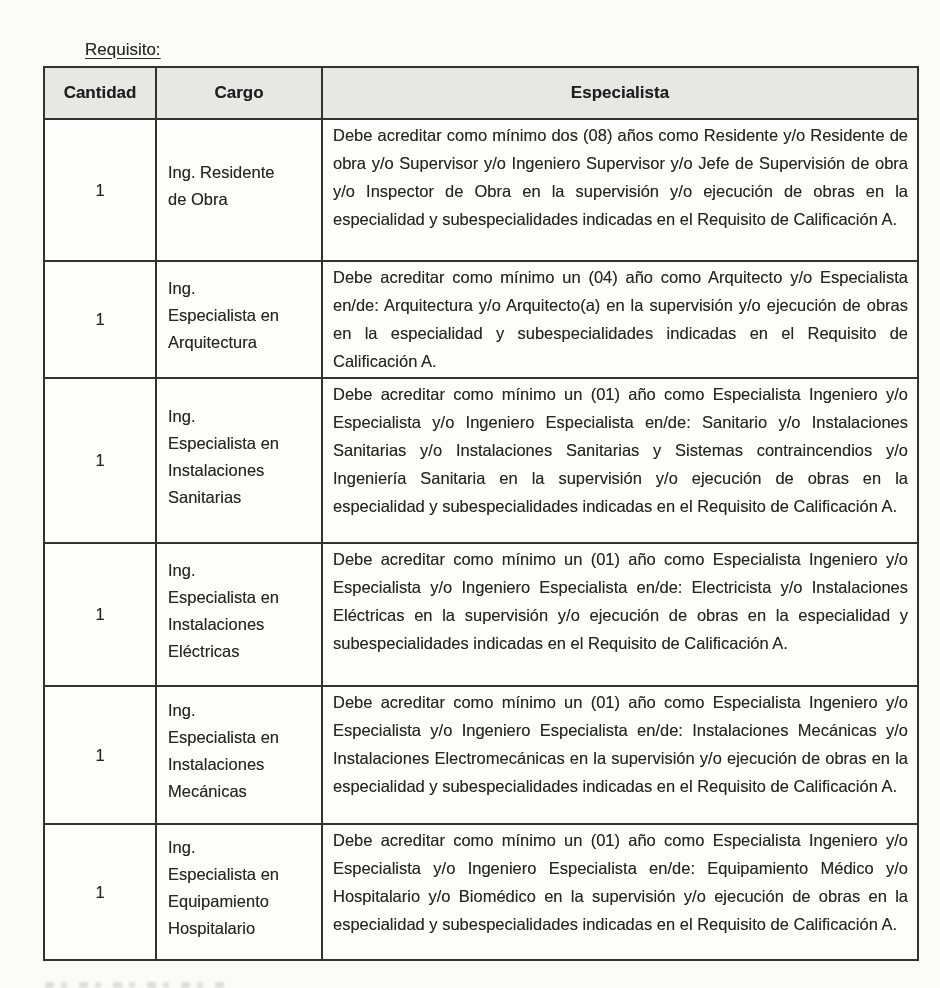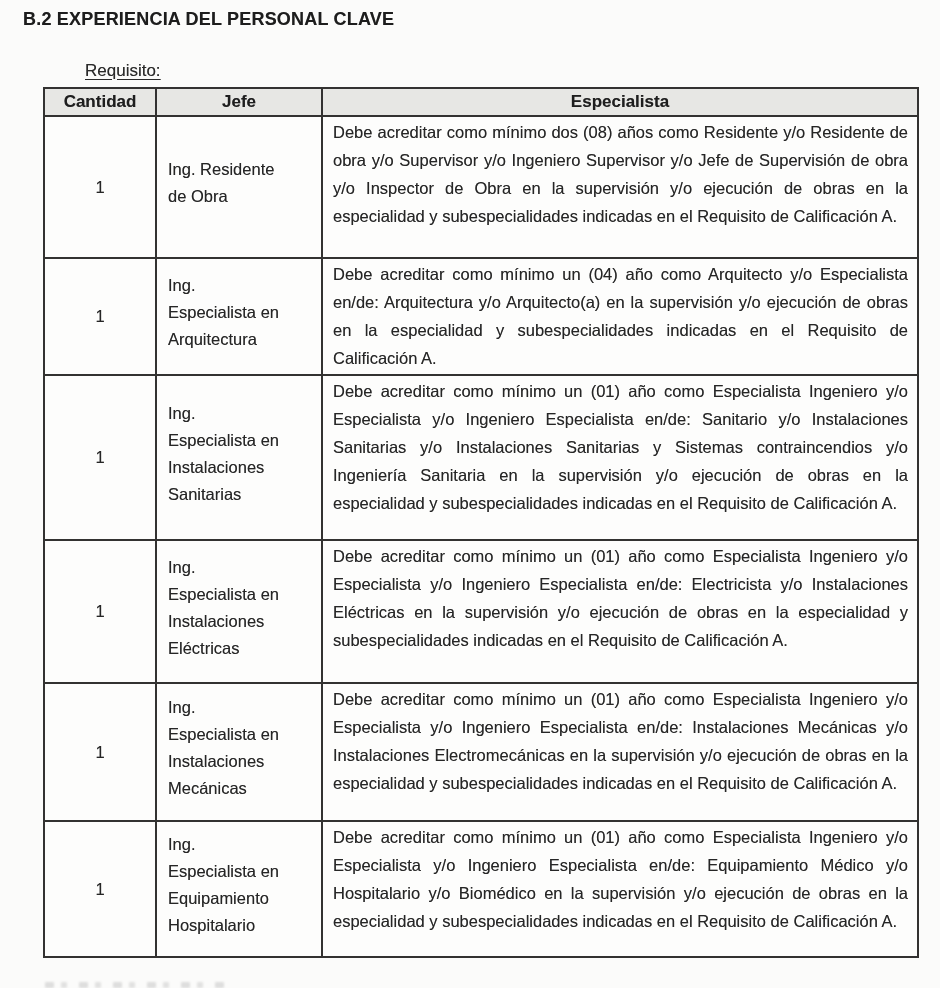--- a/index.html
+++ b/index.html
@@ -53,21 +53,21 @@
   }
 
   .req-table thead tr { height: 28px; }
 
   .req-table th {
     background: #e7e7e4;
     font-weight: bold;
     font-size: 17px;
     text-align: center;
     vertical-align: middle;
-    padding: 3px 2px;
+    padding: 15px 2px;
     color: #1e1e1e;
   }
 
   td.cell-cantidad {
     text-align: center;
     vertical-align: middle;
     font-size: 16.5px;
   }
 
   td.cell-cargo {
@@ -106,34 +106,33 @@
         #7a7a7a 0 9px, transparent 9px 16px,
         #8a8a8a 16px 22px, transparent 22px 34px);
     filter: blur(1px);
   }
 </style>
 </head>
 <body>
 
 <div class="page">
 
-  <div class="doc-title">B.2 EXPERIENCIA DEL PERSONAL CLAVE</div>
 
   <div class="requisitos">Requisito:</div>
 
   <table class="req-table">
     <colgroup>
       <col style="width:112px">
       <col style="width:166px">
       <col style="width:596px">
     </colgroup>
     <thead>
       <tr>
         <th>Cantidad</th>
-        <th>Jefe</th>
+        <th>Cargo</th>
         <th>Especialista</th>
       </tr>
     </thead>
     <tbody>
       <tr class="row-0">
         <td class="cell-cantidad">1</td>
         <td class="cell-cargo">Ing. Residente
 de Obra</td>
         <td class="cell-experiencia">Debe acreditar como mínimo dos (08) años como Residente y/o Residente de obra y/o Supervisor y/o Ingeniero Supervisor y/o Jefe de Supervisión de obra y/o Inspector de Obra en la supervisión y/o ejecución de obras en la especialidad y subespecialidades indicadas en el Requisito de Calificación A.</td>
       </tr>

